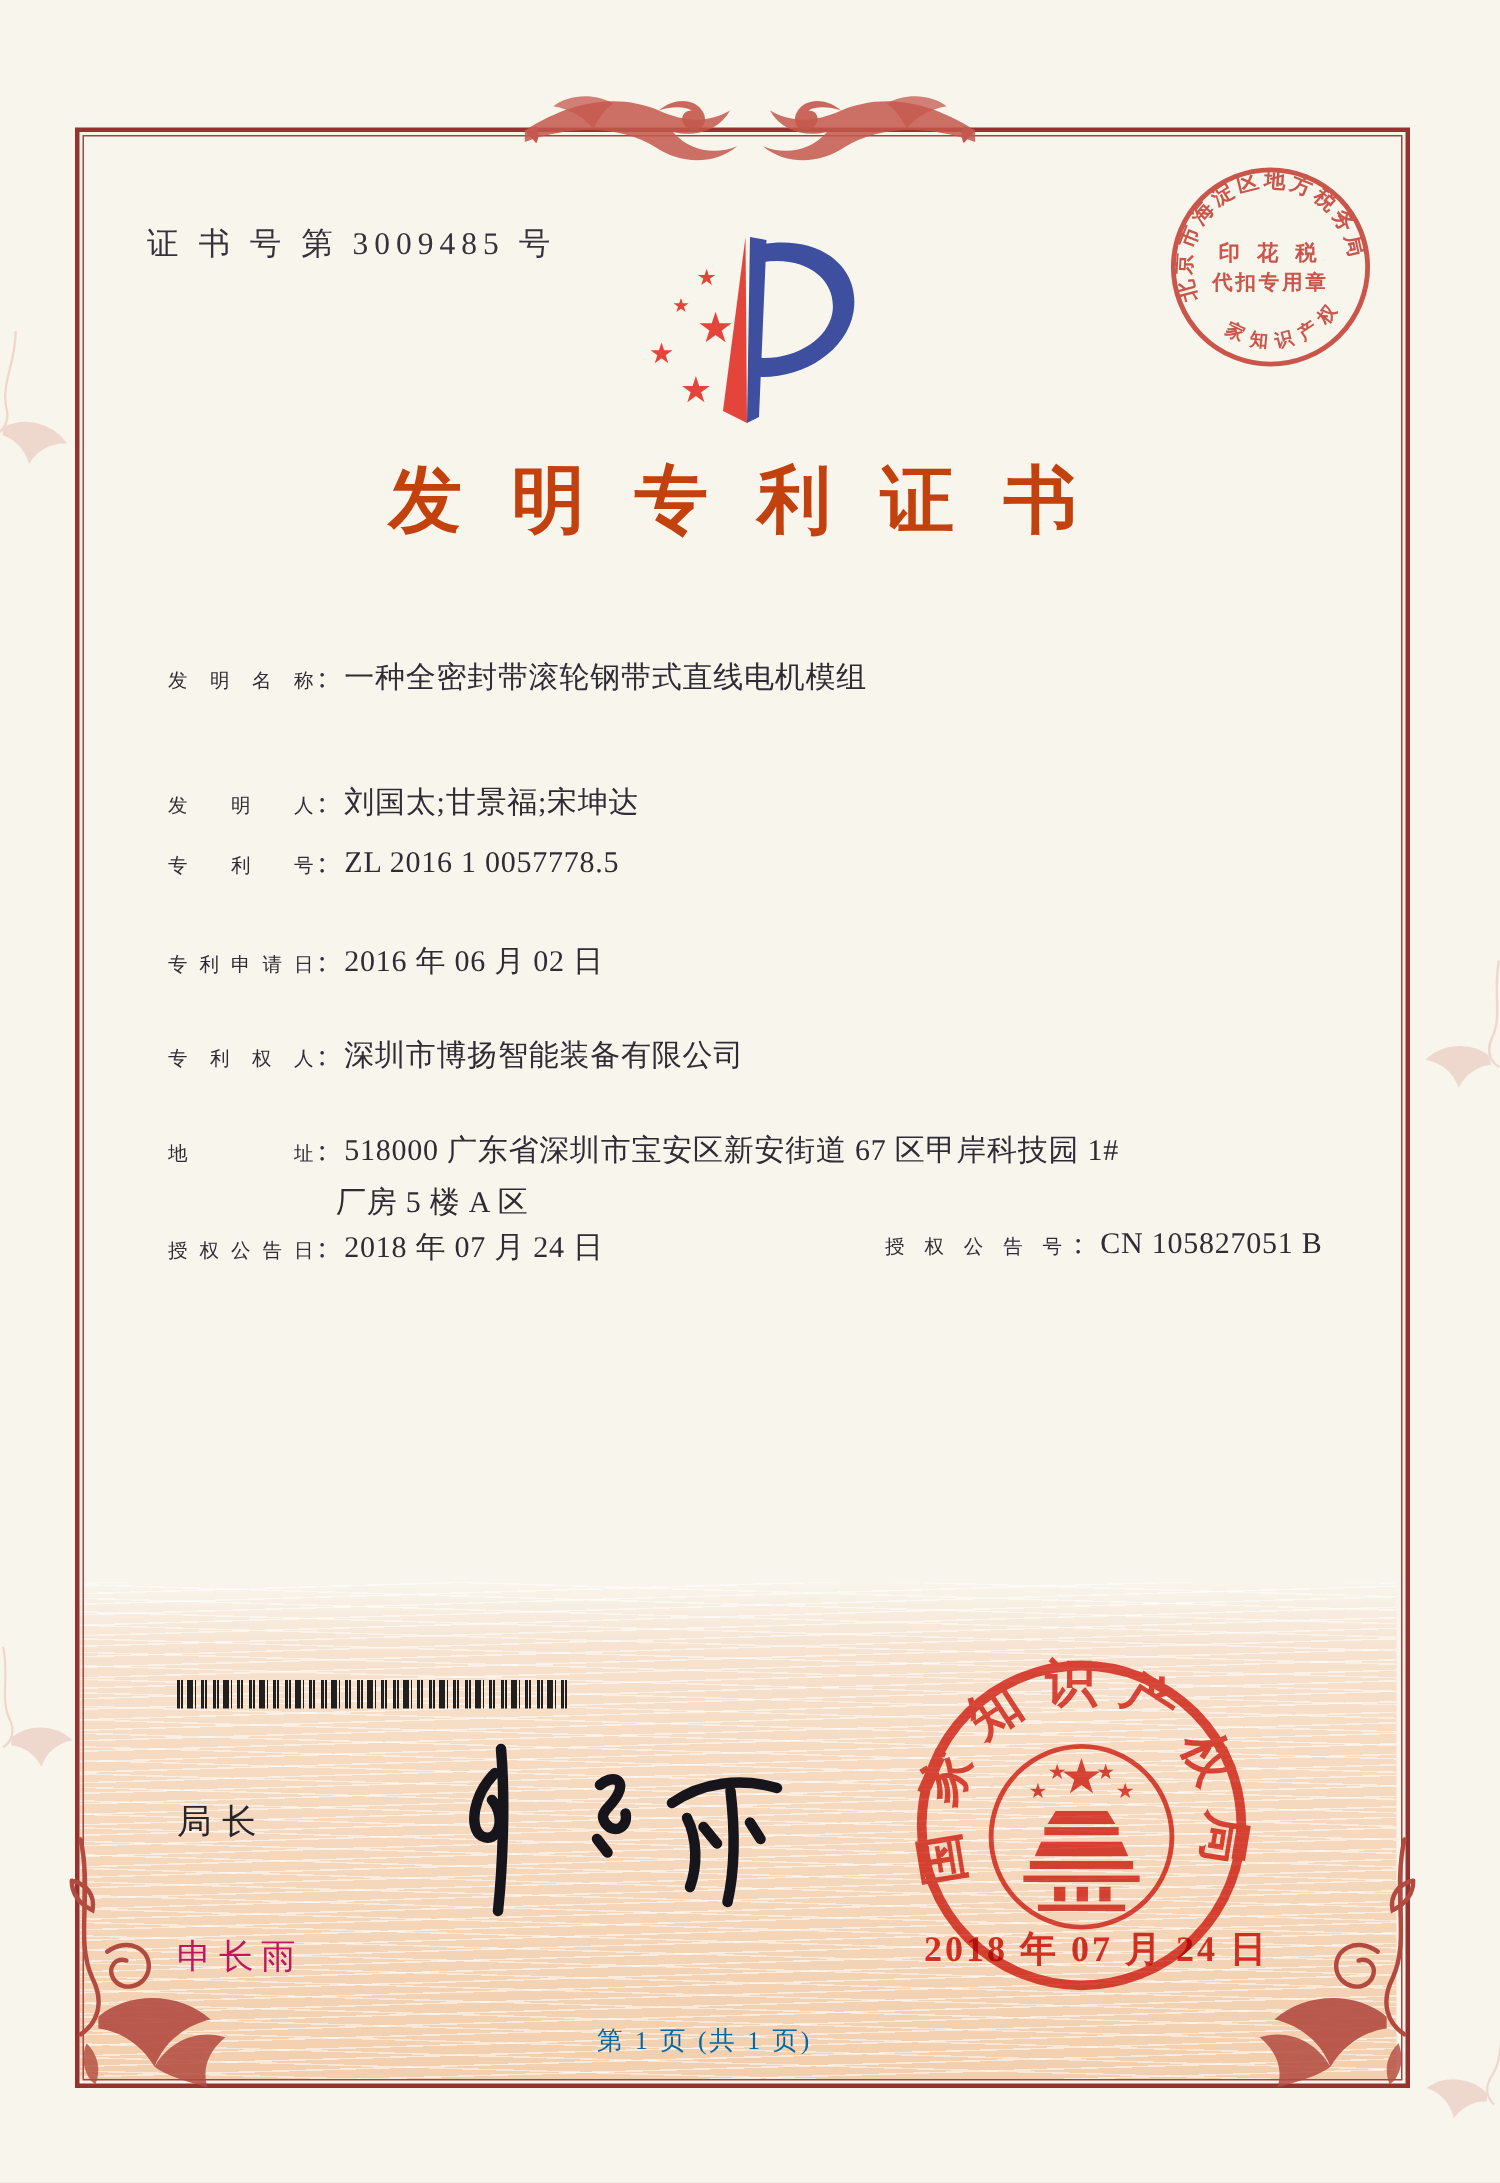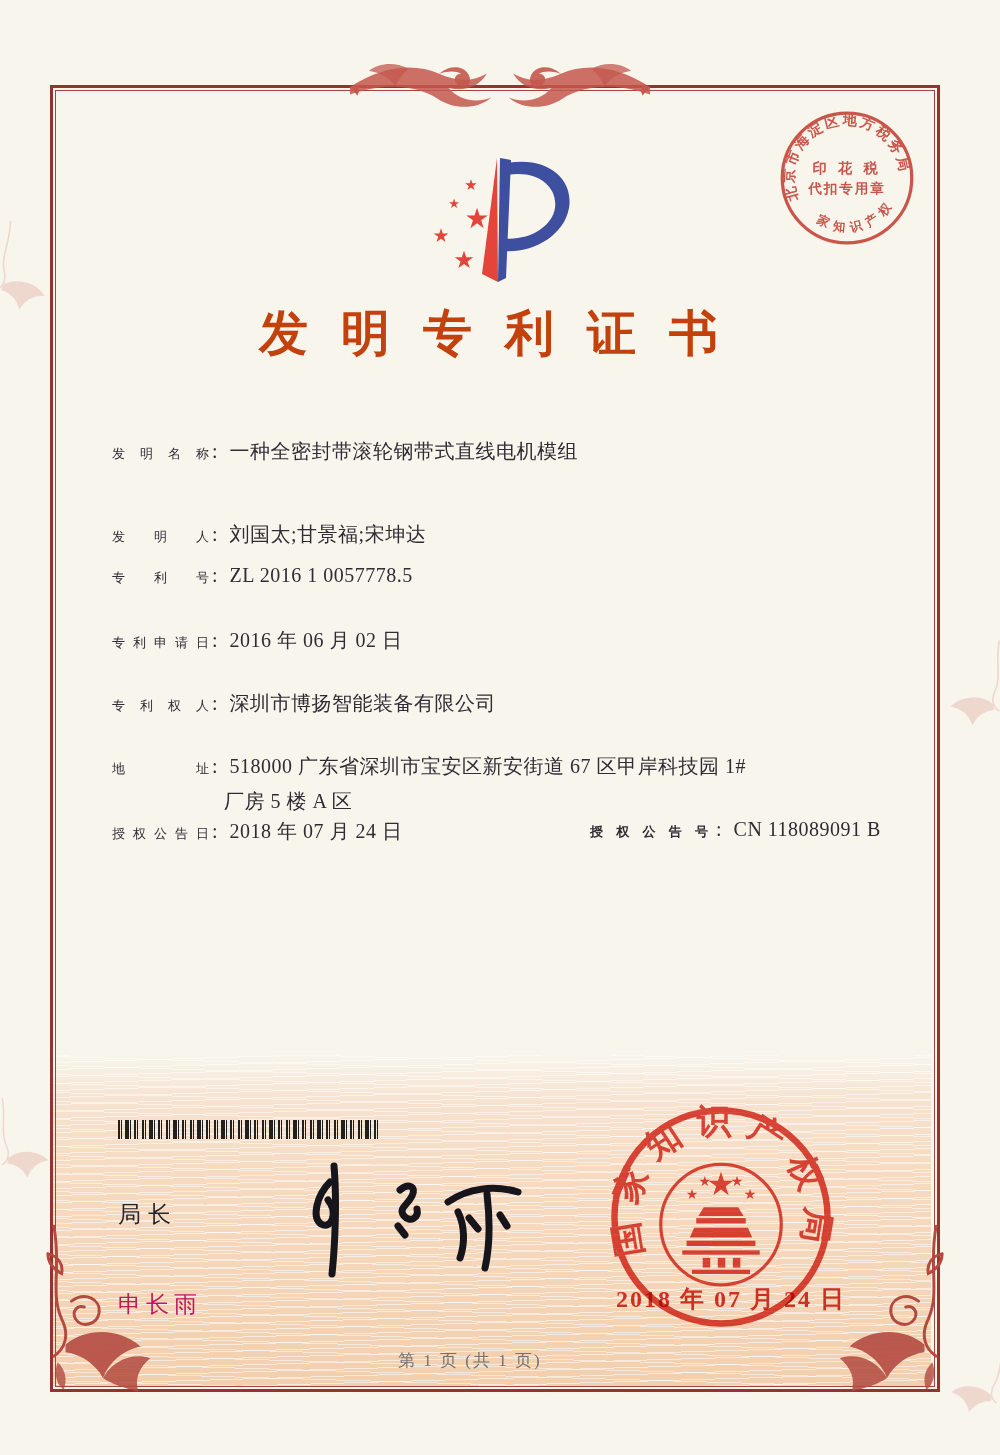--- a/index.html
+++ b/index.html
@@ -45,21 +45,21 @@
   }
 
   
   .fields{position:absolute;left:112px;top:0;width:800px;z-index:4;}
   .frow{position:absolute;left:0;white-space:nowrap;font-size:20px;color:#2f2c35;}
   .lbl{display:inline-block;width:97px;font-size:13px;text-align:justify;text-align-last:justify;vertical-align:baseline;}
   .colon{margin-left:3px;}
   .val{margin-left:12px;letter-spacing:.5px;text-align:center;}
   .addr2{position:absolute;left:112px;white-space:nowrap;font-size:20px;letter-spacing:.5px;}
   .grant-no{position:absolute;left:478px;top:0;white-space:nowrap;}
-  .grant-no .lbl{width:123px;letter-spacing:5px;font-weight:bold;}
+  .grant-no .lbl{width:123px;letter-spacing:5px;}
 
   
   .body-text{
     position:absolute;left:110px;top:860px;width:786px;z-index:4;
     font-size:20px;line-height:36.5px;text-align:justify;letter-spacing:.7px;color:#2f2c35;
   }
   .body-text p{margin:0;text-indent:2em;}
 
   
   .barcode{
@@ -70,21 +70,21 @@
       #22201f 7px 11px, transparent 11px 12px,
       #22201f 12px 13px, transparent 13px 16px,
       #22201f 16px 18px, transparent 18px 19px,
       #22201f 19px 20px, transparent 20px 24px);
   }
   .sig-title{position:absolute;left:118px;top:1199px;z-index:4;font-family:"Liberation Sans","DejaVu Sans",sans-serif;
     font-size:23px;letter-spacing:7px;color:#27242b;}
   .sig-name{position:absolute;left:118px;top:1289px;z-index:4;font-family:Liberation Sans, sans-serif;
     font-size:23px;letter-spacing:5px;color:#be185d;}
   .signature{position:absolute;left:278px;top:1160px;width:256px;height:126px;z-index:4;}
-  .page-footer{position:absolute;left:398px;top:1349px;z-index:4;font-size:17px;letter-spacing:2px;color:#737373;}
+  .page-footer{position:absolute;left:398px;top:1349px;z-index:4;font-size:17px;letter-spacing:2px;color:#0369a1;}
 
   
   .orn{z-index:3;pointer-events:none;}
   .orn-top{position:absolute;left:348px;top:55px;width:304px;height:64px;display:flex;}
   .orn-top svg{width:152px;height:64px;}
   .orn-top .mirror{transform:scaleX(-1);}
   .corner-bl{position:absolute;left:38px;top:1224px;width:128px;height:168px;}
   .corner-br{position:absolute;left:824px;top:1224px;width:128px;height:168px;transform:scaleX(-1);}
   .faint{opacity:.18;}
   .swirl-tl{position:absolute;left:-8px;top:195px;width:70px;height:150px;transform:rotate(12deg);}
@@ -163,20 +163,21 @@
         <path d="M28,122 C50,104 84,106 104,124 C86,128 72,140 66,156 C58,142 44,132 28,130 Z"></path>
       </g>
     </svg>
   <svg class="orn faint swirl-rb abs" viewBox="0 0 130 170" aria-hidden="true">
       <g stroke="#c4584e" fill="#c4584e" stroke-width="3">
         <path d="M16,2 C24,40 12,70 24,96 C32,112 28,126 16,134" fill="none"></path>
         <path d="M28,122 C50,104 84,106 104,124 C86,128 72,140 66,156 C58,142 44,132 28,130 Z"></path>
       </g>
     </svg>
 
+  <div class="cert-no">证 书 号 第 3009485 号</div>
 
   <svg class="tax-stamp" viewBox="0 0 210 210" aria-hidden="true">
     <circle cx="105" cy="105" r="100" fill="none" stroke="#cc4a41" stroke-width="5"></circle>
     <defs>
       <path id="taxTop" d="M 28 133 A 82 82 0 1 1 182 133"></path>
       <path id="taxBottom" d="M 37.8 152 A 82 82 0 0 0 172.2 152"></path>
     </defs>
     <g transform="rotate(-14 105 105)" fill="#cc4a41" font-family="Liberation Serif, DejaVu Serif, serif" font-weight="bold">
       <text font-size="22" letter-spacing="4">
         <textPath href="#taxTop" xlink:href="#taxTop" startOffset="50%" text-anchor="middle">北京市海淀区地方税务局</textPath>
@@ -226,21 +227,21 @@
     <div class="frow" style="top:690px">
       <span class="lbl">专利权人</span><span class="colon">:</span><span class="val">深圳市博扬智能装备有限公司</span>
     </div>
     <div class="frow" style="top:753px">
       <span class="lbl">地址</span><span class="colon">:</span><span class="val">518000 广东省深圳市宝安区新安街道 67 区甲岸科技园 1#</span>
     </div>
     <div class="addr2" style="top:788px">厂房 5 楼 A 区</div>
     <div class="frow" style="top:818px">
       <span class="lbl">授权公告日</span><span class="colon">:</span><span class="val">2018 年 07 月 24 日</span>
       <span class="grant-no">
-        <span class="lbl">授权公告号</span><span class="colon">:</span><span class="val">CN 118089091 B</span>
+        <span class="lbl">授权公告号</span><span class="colon">:</span><span class="val">CN 105827051 B</span>
       </span>
     </div>
   </div>
 
   <div class="body-text">
   </div>
 
   <div class="barcode"></div>
 
   <div class="sig-title">局长</div>

